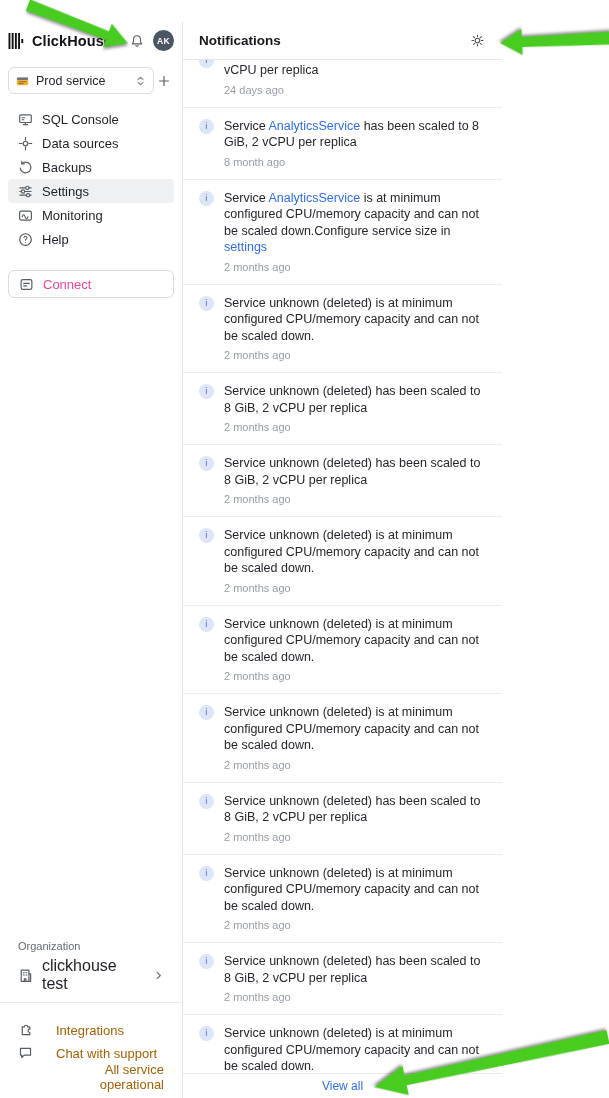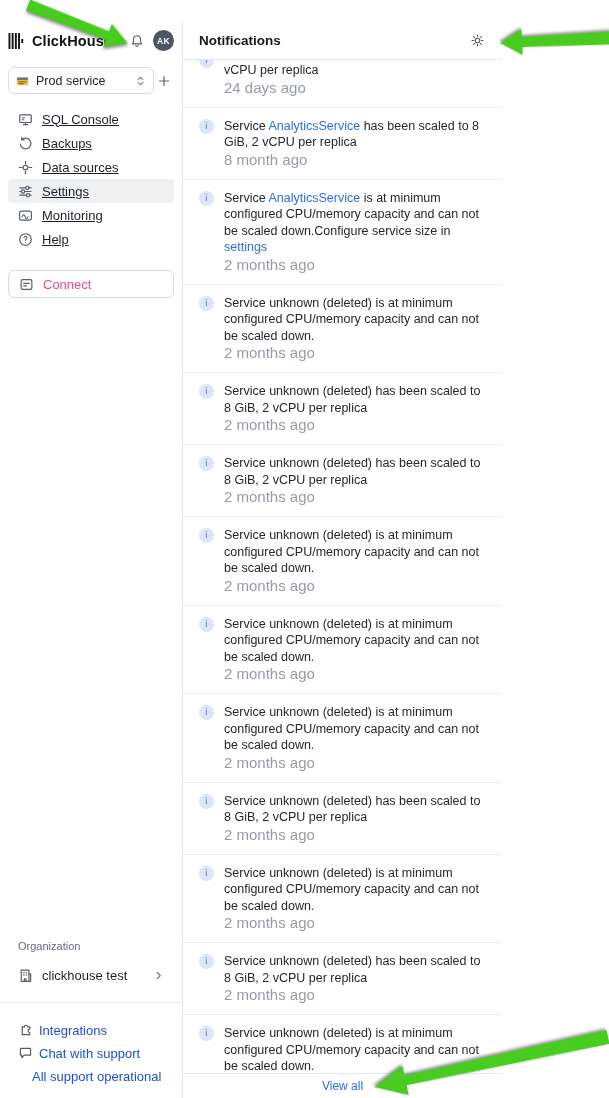--- a/index.html
+++ b/index.html
@@ -19,59 +19,59 @@
     font-size:8.5px; font-weight:700; letter-spacing:.3px; display:flex; align-items:center;
     justify-content:center; cursor:pointer; border:none; }
 
   .svc-row { display:flex; align-items:center; margin:16px 8px 0 8px; }
   .svc-select { flex:1; height:27px; border:1px solid #d9dde3; border-radius:6px;
     display:flex; align-items:center; gap:7px; padding:0 7px; background:#fff; cursor:pointer; }
   .svc-select .lbl { font-size:12.5px; color:#23262c; flex:1; text-align:left; }
   .plus-btn { width:20px; height:20px; background:none; border:none; cursor:pointer;
     display:flex; align-items:center; justify-content:center; }
 
-  .nav { margin-top:13px; padding:0 8px; display:flex; flex-direction:column; gap:0;text-decoration:underline; }
+  .nav { margin-top:13px; padding:0 8px; display:flex; flex-direction:column; gap:0; }
   .nav-item { height:24px; display:flex; align-items:center; gap:9px; padding:0 10px;
     border-radius:4px; font-size:13px; color:#1d2127; cursor:pointer; background:none;
     border:none; text-align:left; width:100%; }
   .nav-item.active { background:#eef0f2; }
   .nav-item .ic { display:flex; width:15px; justify-content:center; }
 
   .connect-btn { margin:19px 8px 0 8px; height:28px; border:1px solid #d8dce1; border-radius:6px;
     background:#fff; display:flex; align-items:center; gap:9px; padding:0 10px; font-size:13px;
     color:#ec4899; cursor:pointer; }
 
   .side-bottom { margin-top:auto; padding-bottom:10px; }
   .org-label { font-size:11px; color:#646b74; margin:0 0 11px 18px; }
   .org-row { display:flex; align-items:center; gap:9px; margin:0 8px; padding:0 10px; height:24px;
-    font-size:13px; color:#1d2127; cursor:pointer; background:none; border:none; width:calc(100% - 16px); }
+    font-size:16px; color:#1d2127; cursor:pointer; background:none; border:none; width:calc(100% - 16px); }
   .org-row .grow { flex:1; text-align:left; }
   .side-divider { border:none; border-top:1px solid #e9eaec; margin:15px 0 16px 0; }
-  .foot-item { display:flex; align-items:center; gap:6px; margin:0 8px; padding:0 10px; height:23px;
-    font-size:13px; color:#1d4ed8; cursor:pointer; background:none; border:none; width:calc(100% - 16px); text-align:right; }
+  .foot-item { display:flex; align-items:center; gap:23px; margin:0 8px; padding:0 10px; height:23px;
+    font-size:13px; color:#a16207; cursor:pointer; background:none; border:none; width:calc(100% - 16px); text-align:right; }
   .status-dot { width:7px; height:7px; border-radius:50%; background:var(--status-green,#1fa83d); margin:0 4px; }
 
   
   .panel { position:absolute; left:182px; top:22px; width:320px; height:1076px;
     border-left:1px solid #e3e4e7; background:#fff; display:flex; flex-direction:column; }
   .panel-head { height:38px; flex:none; display:flex; align-items:center; padding:0 16px;
     border-bottom:1px solid #e7e8ea; }
   .panel-title { font-size:13.5px; font-weight:700; color:#16181c; }
   .panel-head .gear-btn { margin-left:auto; }
   .notif-list { flex:1; overflow:hidden; }
   .notif-item { display:flex; gap:10px; padding:10px 14px 11px 16px; border-bottom:1px solid #ededef; cursor:pointer; }
   .notif-item.partial { overflow:hidden; padding-top:2px; }
   .notif-item.partial .notif-ic { margin-top:-9px; }
   .notif-ic { flex:none; width:15px; height:15px; border-radius:50%; background:#dde5f8;
     display:flex; align-items:center; justify-content:center; margin-top:1px; }
   .notif-ic span { font-size:8.5px; font-weight:700; color:#7c91cf; font-style:normal; line-height:1; }
   .notif-body { flex:1; }
   .notif-text { font-size:12.5px; line-height:16.5px; color:#24272d; }
   .nlink { color:var(--link,#2f6de0); cursor:pointer; }
-  .notif-time { font-size:15px; color:#969ca6; }
+  .notif-time { margin-top:5px; font-size:11px; color:#969ca6; }
   .panel-foot { flex:none; height:25px; border-top:1px solid #e7e8ea; display:flex;
     align-items:center; justify-content:center; }
   .view-all { font-size:12px; color:var(--link,#2f6de0); background:none; border:none; cursor:pointer; }
 
   
   #annotations { position:absolute; left:0; top:0; width:609px; height:1098px;
     pointer-events:none; z-index:9; }
   #annotations path { filter:drop-shadow(1px 2px 1.5px rgba(35,35,35,.5)); }
 </style>
 </head>
@@ -138,34 +138,34 @@
             <rect x="1.6" y="2.6" width="10.8" height="7.2" rx="1"></rect>
             <path d="M7 9.8v1.8M5 11.8h4"></path>
             <path d="M3.8 5.4h2.4M3.8 7.2h1.6" stroke-width="1"></path>
           </svg>
         </span>
         <span>SQL Console</span>
       </button>
       <button class="nav-item">
         <span class="ic">
           <svg width="15" height="15" viewBox="0 0 14 14" fill="none" stroke="#565d64" stroke-width="1.1" stroke-linecap="round" stroke-linejoin="round">
+            <circle cx="7" cy="7" r="2.1"></circle>
+            <path d="M7 1.2v2.6M7 10.2v2.6M1.2 7h2.6M10.2 7h2.6"></path>
+          </svg>
+        </span>
+        <span>Data sources</span>
+      </button>
+      <button class="nav-item">
+        <span class="ic">
+          <svg width="15" height="15" viewBox="0 0 14 14" fill="none" stroke="#565d64" stroke-width="1.1" stroke-linecap="round" stroke-linejoin="round">
             <path d="M3.5 3.4A5 5 0 1 1 2.1 7.6"></path>
             <path d="M3.5 1.2v2.4h2.4"></path>
           </svg>
         </span>
         <span>Backups</span>
-      </button>
-      <button class="nav-item">
-        <span class="ic">
-          <svg width="15" height="15" viewBox="0 0 14 14" fill="none" stroke="#565d64" stroke-width="1.1" stroke-linecap="round" stroke-linejoin="round">
-            <circle cx="7" cy="7" r="2.1"></circle>
-            <path d="M7 1.2v2.6M7 10.2v2.6M1.2 7h2.6M10.2 7h2.6"></path>
-          </svg>
-        </span>
-        <span>Data sources</span>
       </button>
       <button class="nav-item active">
         <span class="ic">
           <svg width="15" height="15" viewBox="0 0 14 14" fill="none" stroke="#565d64" stroke-width="1.1" stroke-linecap="round" stroke-linejoin="round">
             <path d="M1.8 3.6h10.4M1.8 7h10.4M1.8 10.4h10.4"></path>
             <circle cx="8.7" cy="3.6" r="1.5" fill="#fff"></circle>
             <circle cx="4.7" cy="7" r="1.5" fill="#fff"></circle>
             <circle cx="9.4" cy="10.4" r="1.5" fill="#fff"></circle>
           </svg>
         </span>
@@ -229,21 +229,21 @@
           <span>Integrations</span>
         </button>
         <button class="foot-item">
           <span class="ic"><svg width="15" height="15" viewBox="0 0 14 14" fill="none" stroke="#565d64" stroke-width="1.1" stroke-linecap="round" stroke-linejoin="round">
               <path d="M2.3 3.2h9.4v6.2H5.8l-2.3 2.3V9.4h-1.2z"></path>
             </svg></span>
           <span>Chat with support</span>
         </button>
         <button class="foot-item">
           <span class="ic"><span class="status-dot"></span></span>
-          <span>All support operational</span>
+          <span>All service operational</span>
         </button>
       </div>
   </div>
 </div>
 
 <div class="panel">
   <div class="panel-head">
     <span class="panel-title">Notifications</span>
     <button class="icon-btn gear-btn">
       <span style="display:flex">

